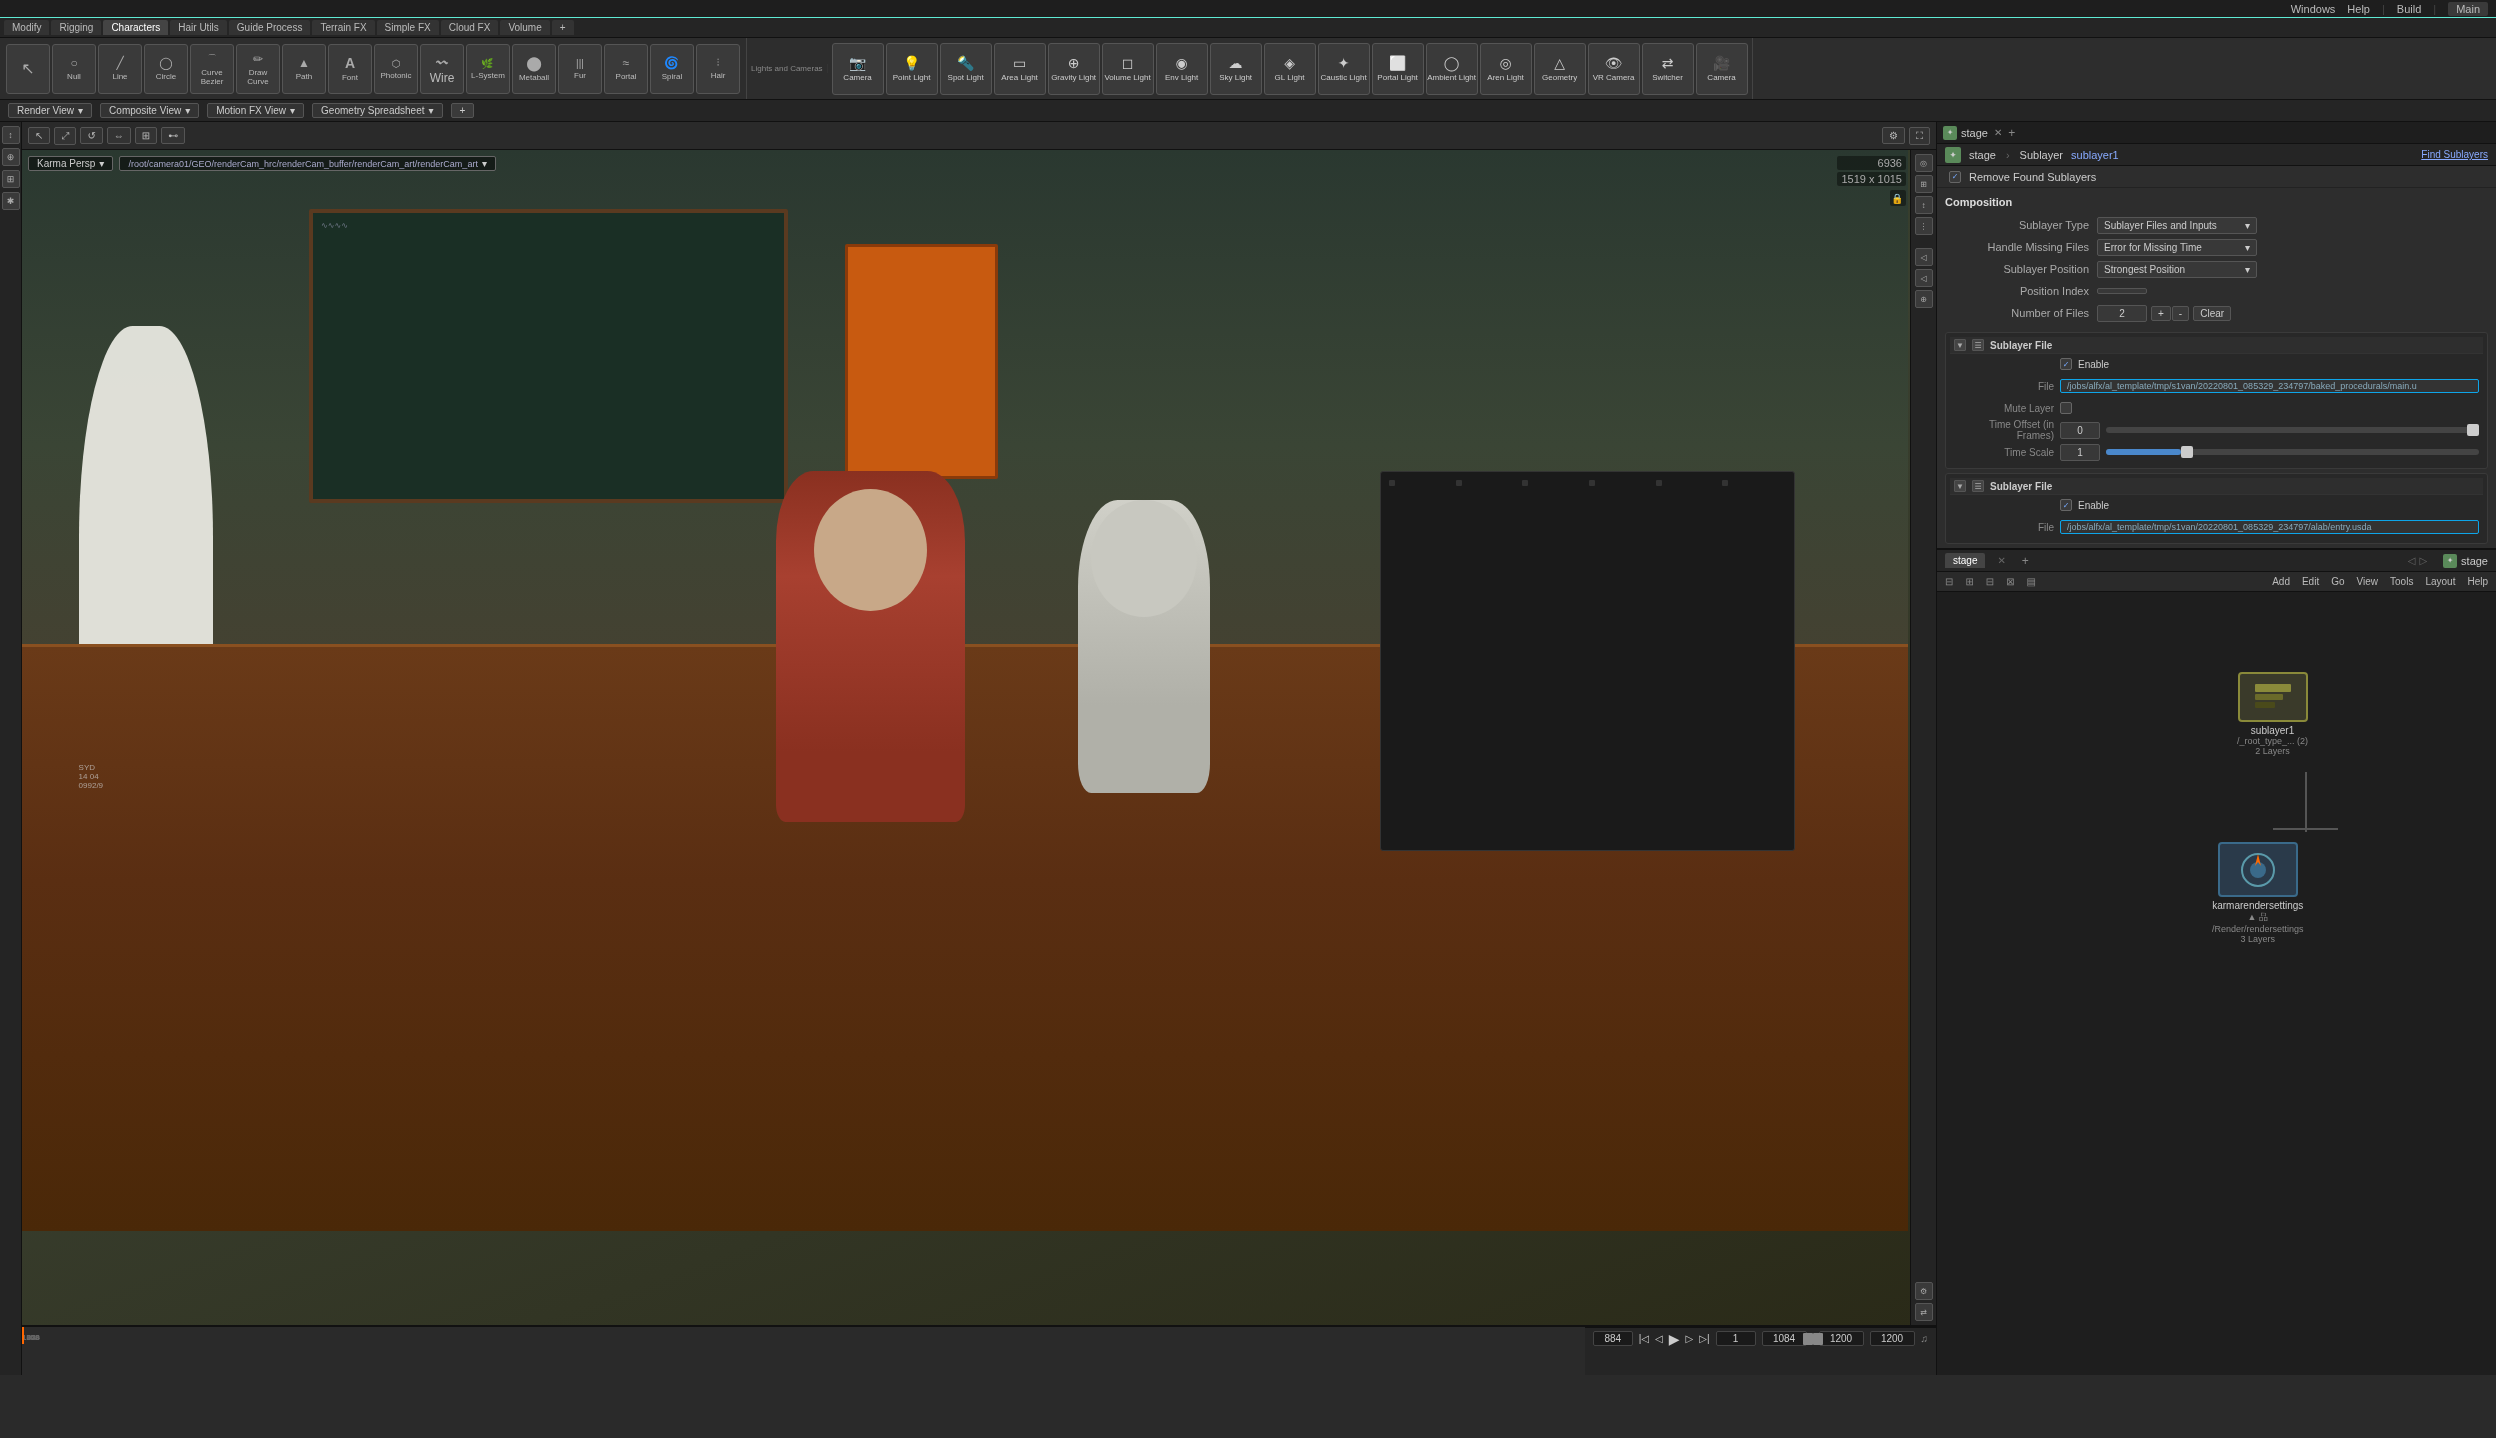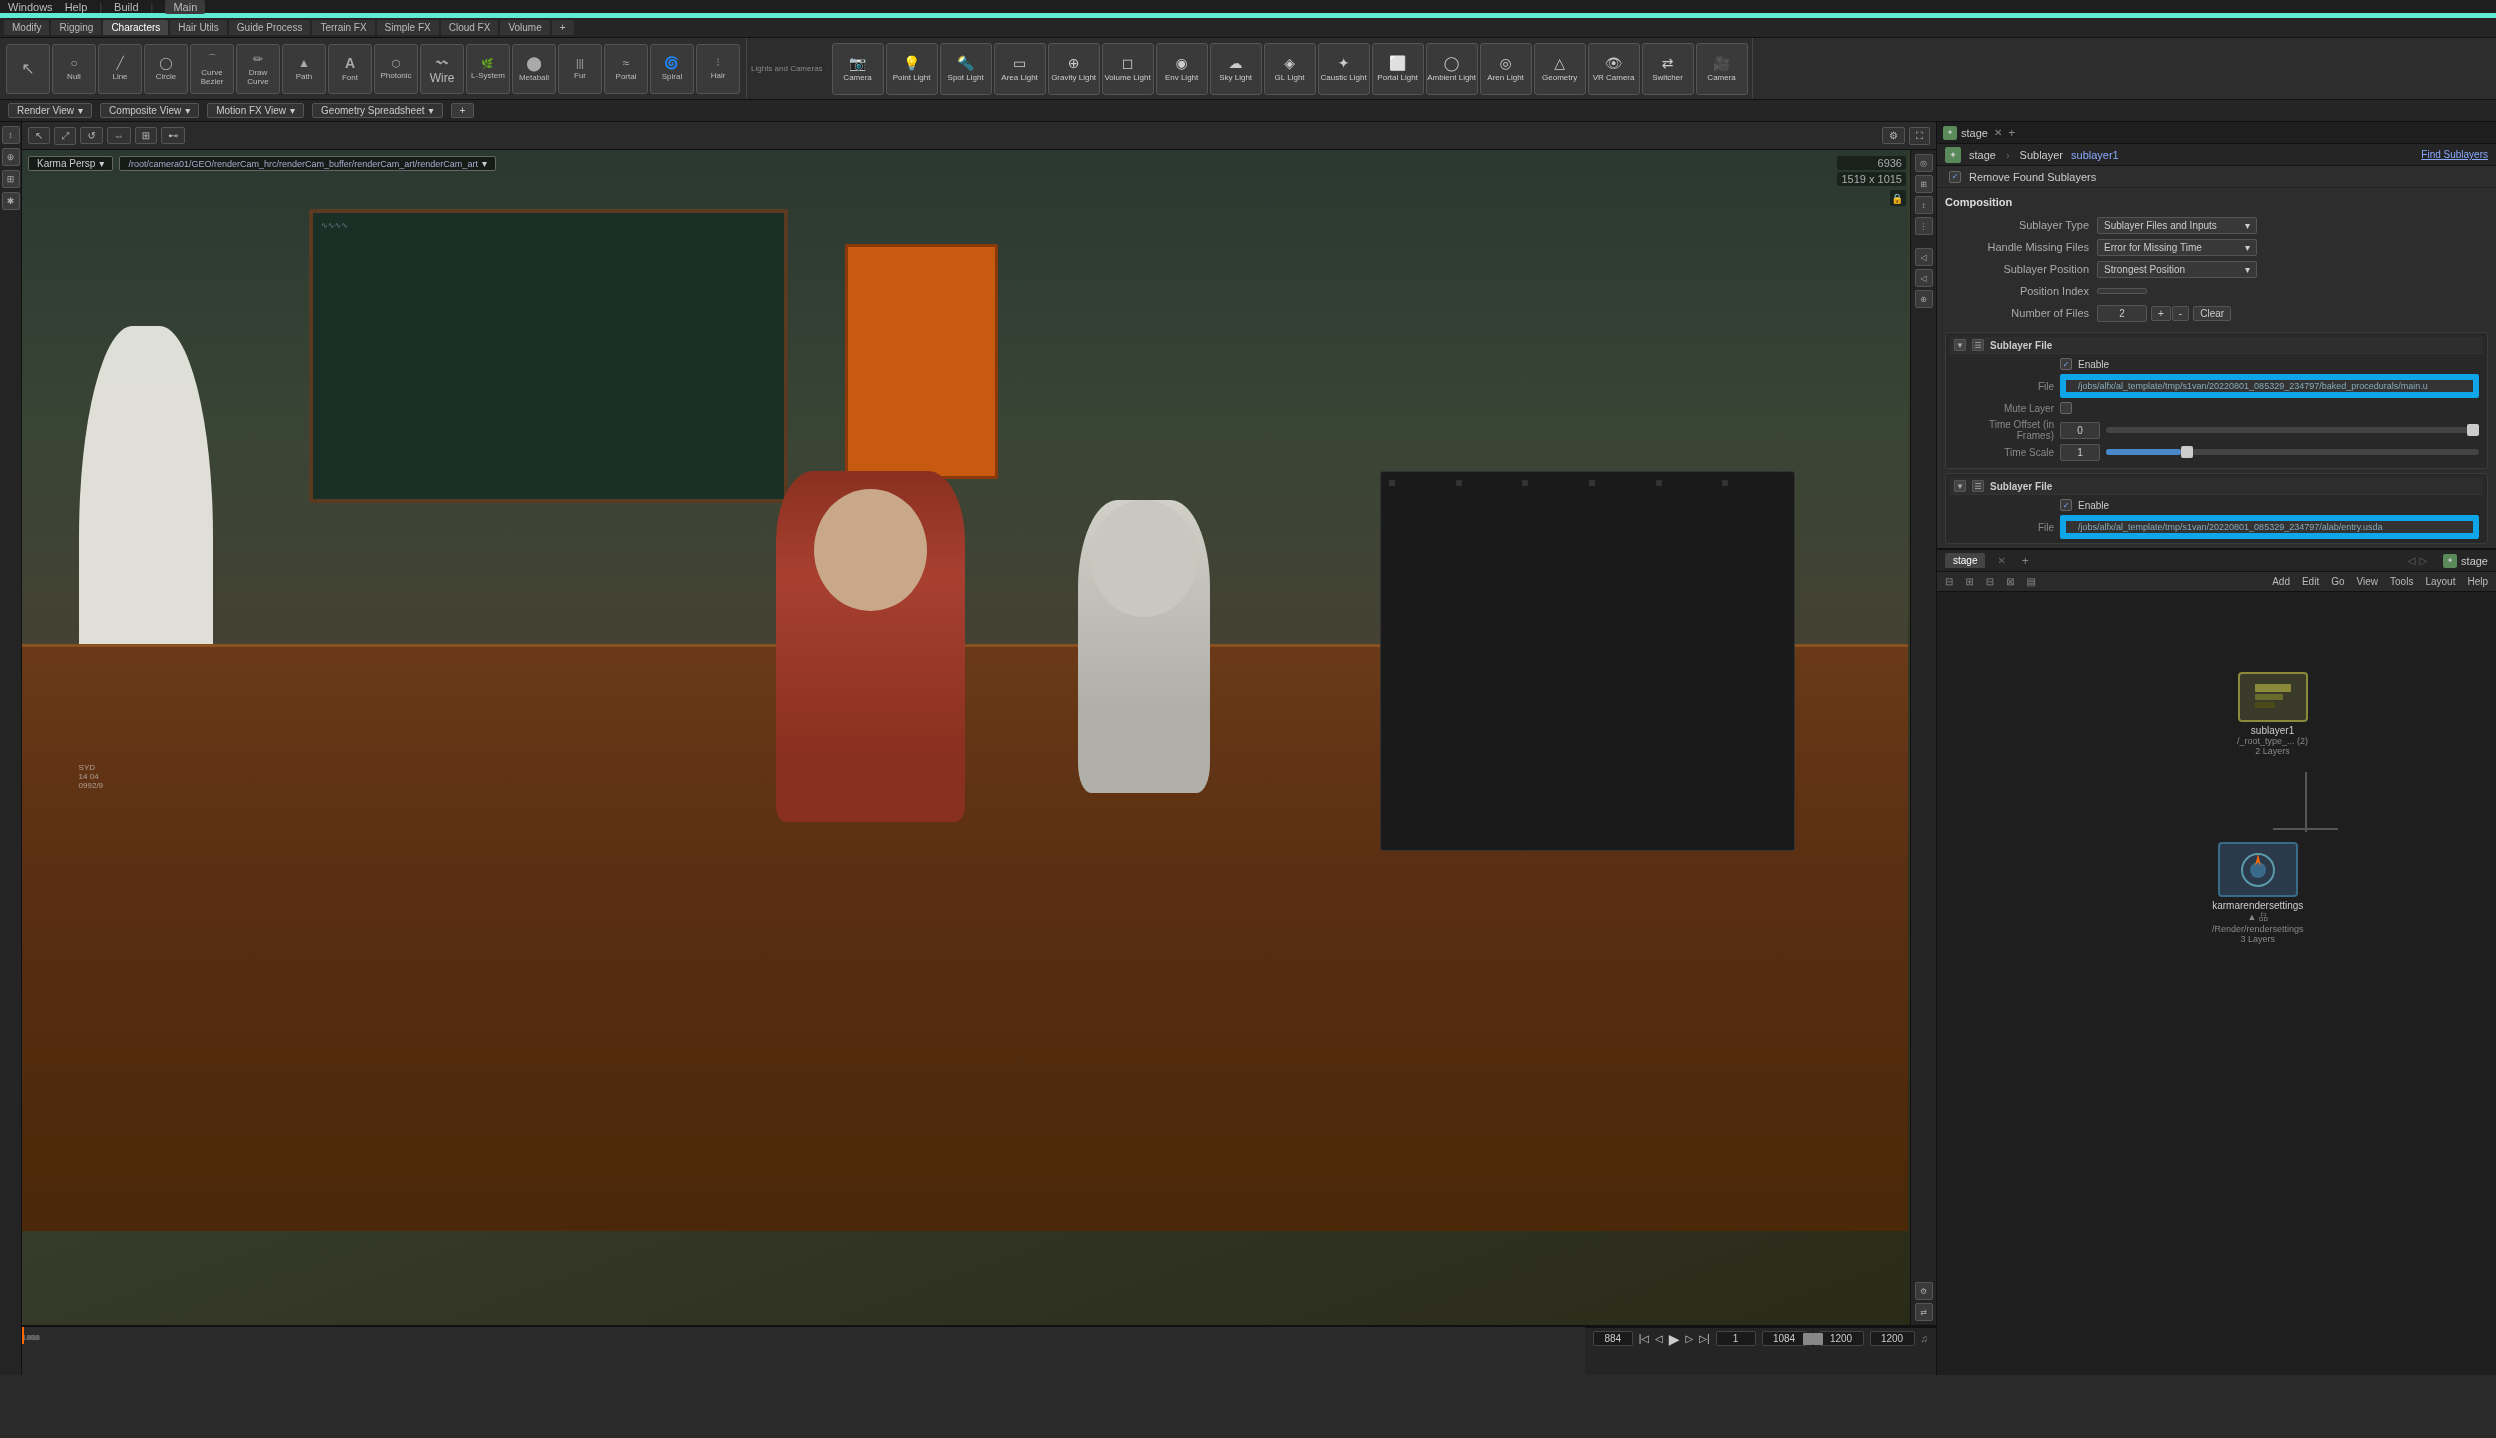--- a/index.html
+++ b/index.html
@@ -15,22 +15,23 @@
     }
 
     
     .menu-bar {
       height: 18px;
       background: #1e1e1e;
       display: flex;
       align-items: center;
       gap: 12px;
       padding: 0 8px;
-      border-bottom: 5px solid #5eead4;
+      border-bottom: 1px solid #5eead4;
       font-size: 11px;
+      justify-content: flex-end;
     }
     .menu-bar span { color: #bbb; cursor: pointer; }
 
     
     .shelf-tabs {
       height: 20px;
       background: #252525;
       display: flex;
       align-items: center;
       gap: 2px;
@@ -320,22 +321,22 @@
       font-size: 10px;
       color: #888;
       text-align: right;
       flex-shrink: 0;
     }
     .file-path {
       flex: 1;
       font-size: 9px;
       color: #8ab;
       background: #333;
-      border: 6px solid #0ea5e9;
-      padding: 1px 12px;
+      border: 1px solid #0ea5e9;
+      padding: 1px 6px;
       border-radius: 2px;
       overflow: hidden;
       text-overflow: ellipsis;
       white-space: nowrap;
     }
     .slider-track {
       flex: 1;
       height: 6px;
       background: #444;
       border-radius: 3px;

